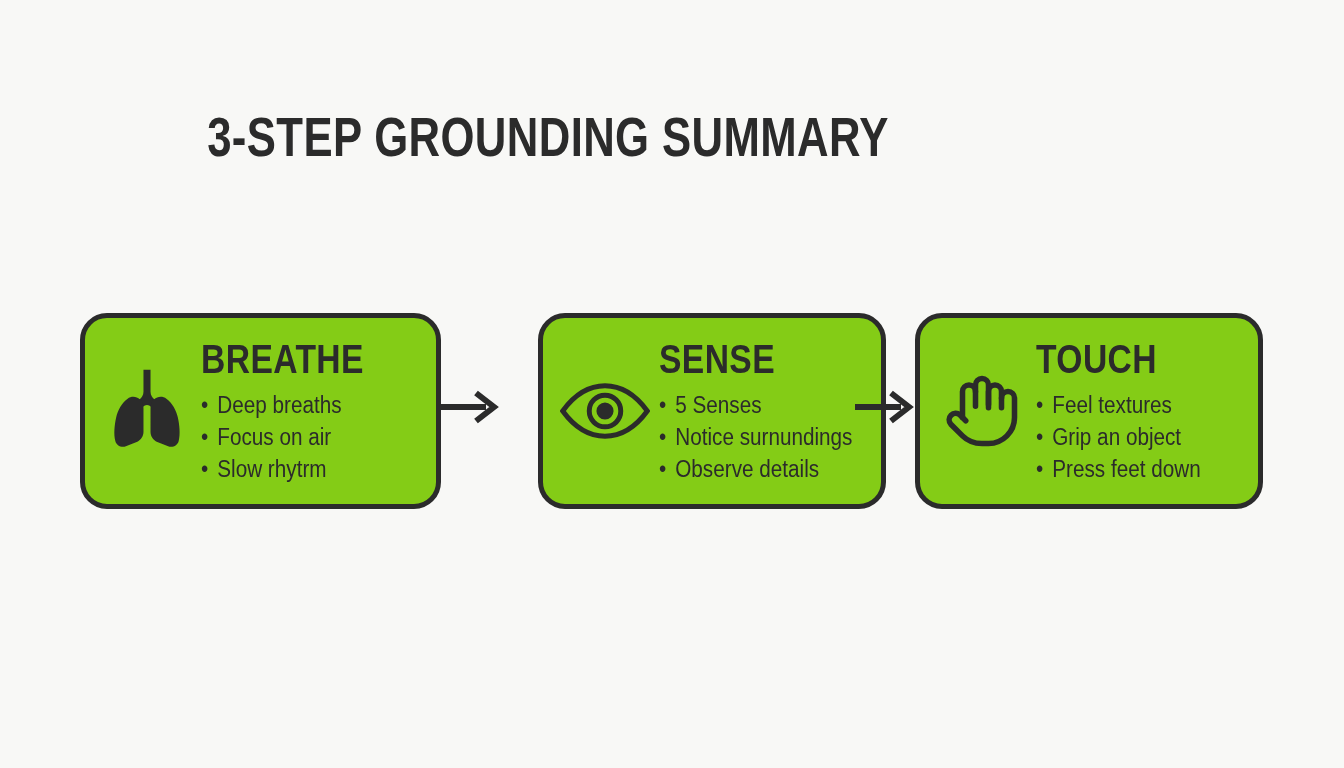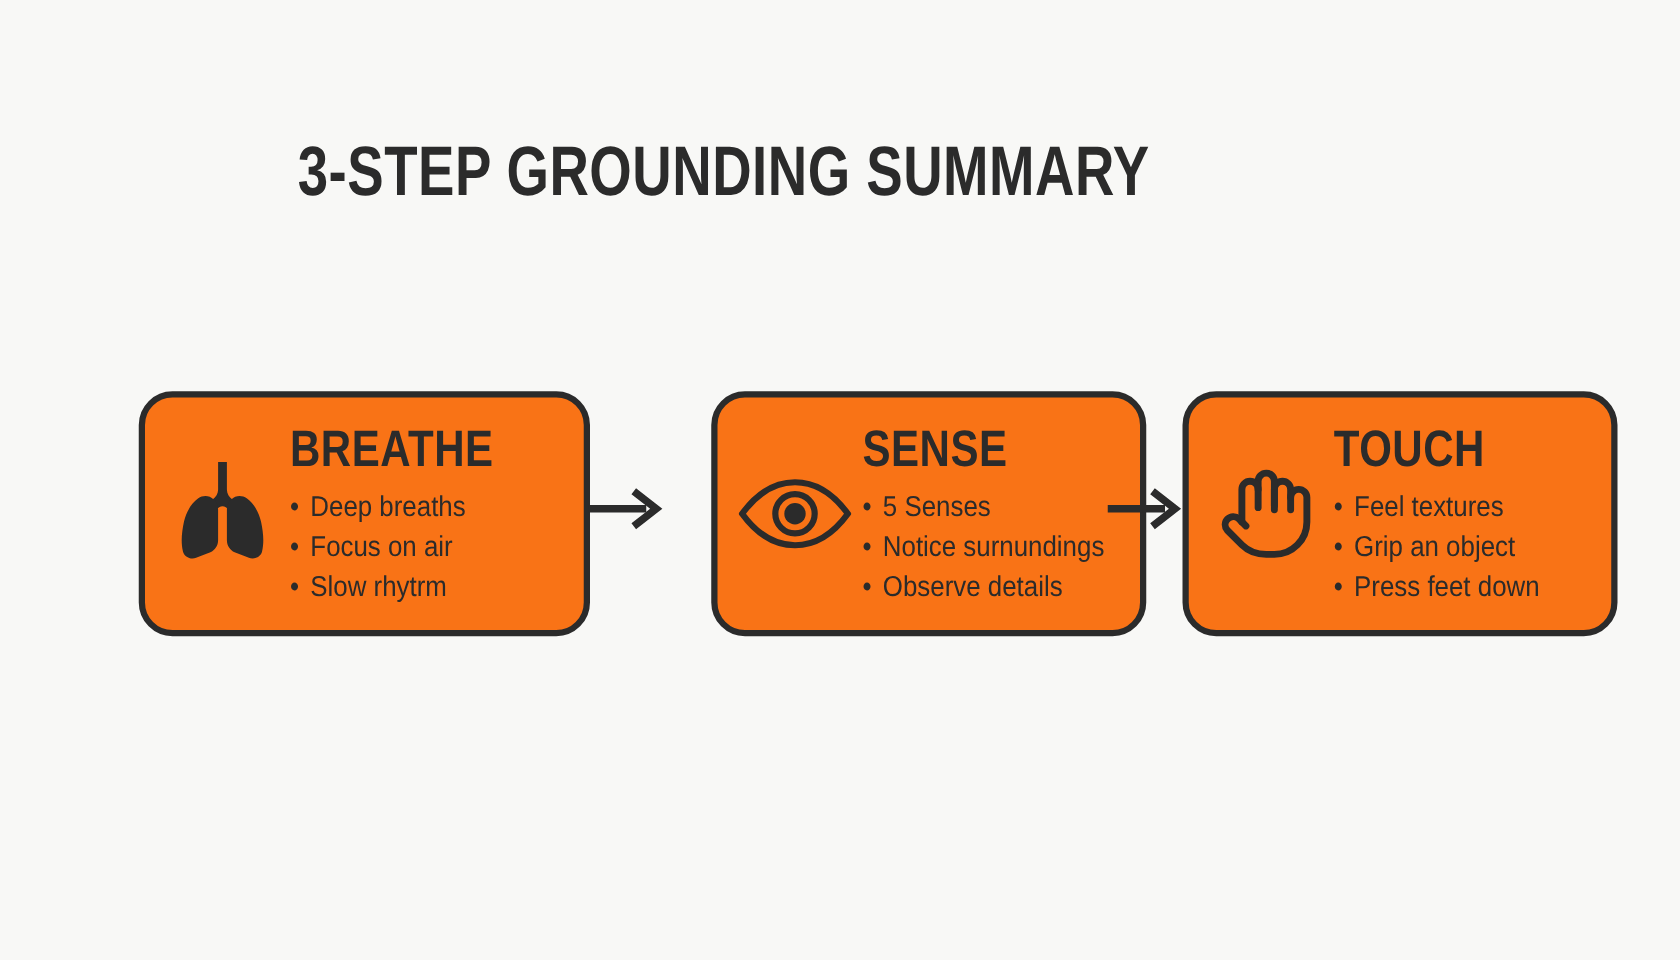--- a/index.html
+++ b/index.html
@@ -2,39 +2,39 @@
 <html><head>
 <meta charset="utf-8">
 <style>
   * { margin: 0; padding: 0; box-sizing: border-box; }
   html, body { width: 1344px; height: 768px; overflow: hidden; }
   body {
     background: #f8f8f6;
     font-family: "Liberation Sans", sans-serif;
     color: #2b2b2b;
   }
-  .canvas { position: relative; width: 1096px; height: 768px; margin-left: 31px; }
+  .canvas { position: relative; width: 1096px; height: 768px; }
 
   .title {
     position: absolute;
     left: 0; right: 0; top: 104px;
     text-align: center;
     font-size: 56px;
     font-weight: 700;
     letter-spacing: 0.5px;
     color: #2b2b2b;
     transform: scaleX(0.78);
     white-space: nowrap;
   }
 
   .card {
     position: absolute;
     top: 313px;
     height: 196px;
-    background: #f97316;
+    background: #84cc16;
     border: 5px solid #2b2b2b;
     border-radius: 27px;
     display: flex;
     padding: 0 10px 0 16px;
   }
   .card-1 { left: 80px;  width: 361px; }
   .card-2 { left: 538px; width: 348px; }
   .card-3 { left: 915px; width: 348px; }
 
   .icon-wrap {

